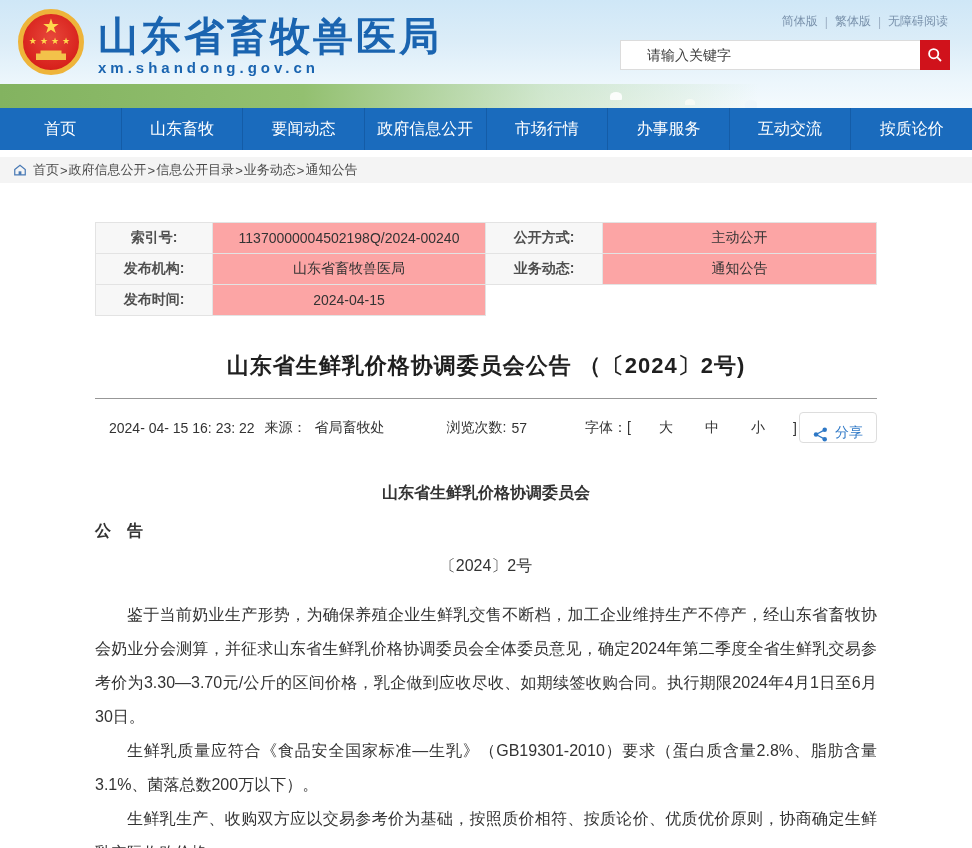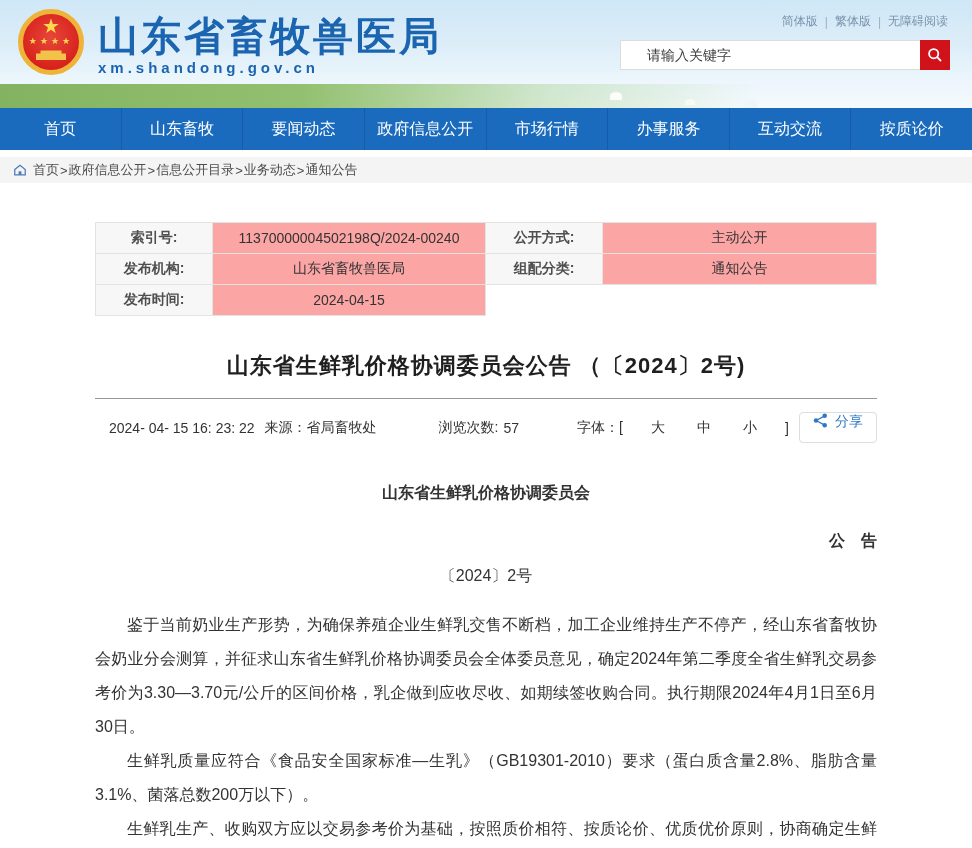--- a/index.html
+++ b/index.html
@@ -99,35 +99,35 @@
     text-align: center; font-size: 22px; font-weight: bold; color: #1f1f1f;
     margin-top: 35px; letter-spacing: 1px;
   }
   .title-divider { border: none; border-top: 1px solid #979797; margin-top: 17px; }
   .meta-row {
     position: relative; margin-top: 13px; height: 32px;
     display: flex; align-items: center; font-size: 14px; color: #333;
     padding-left: 14px;
   }
   .meta-source-label { margin-left: 10px; }
-  .meta-source { margin-left: 0; }
+  .meta-source { margin-left: 8px; }
   .meta-views-label { margin-left: 62px; }
   .meta-views { margin-left: 5px; }
   .meta-font { margin-left: 58px; display: flex; align-items: center; gap: 24px; }
   .meta-font a { color: #333; text-decoration: none; margin: 0 4px; cursor: pointer; }
   .share-btn {
     position: absolute; right: 0; top: 0;
     height: 31px; border: 1px solid #ddd; border-radius: 4px; background: #fff;
-    display: flex; align-items: flex-start; padding: 0 13px; gap: 7px;
+    display: flex; align-items: flex-end; padding: 0 13px; gap: 7px;
     color: #2e78c6; font-size: 14px; cursor: pointer;
     font-family: "Liberation Sans", "DejaVu Sans", sans-serif;
   }
   .doc { margin-top: 39px; font-size: 16px; color: #333; }
   .doc-h1 { text-align: center; font-weight: bold; line-height: 20px; }
-  .doc-h2 { text-align: right; font-weight: bold; margin-top: 28px; line-height: 20px; }
+  .doc-h2 { text-align: left; font-weight: bold; margin-top: 18px; line-height: 20px; }
   .doc-no { text-align: center; margin-top: 15px; line-height: 20px; }
   .doc-body { margin-top: 22px; }
   .doc-body p { line-height: 34px; text-align: justify; text-indent: 2em; color: #333; }
 </style>
 </head>
 <body>
 
 <div class="banner">
   <div class="banner-grass"></div>
   <div class="banner-tents"></div>
@@ -200,21 +200,21 @@
     <tbody>
         <tr>
       <td class="lbl">索引号:</td>
       <td class="v1">11370000004502198Q/2024-00240</td>
       <td class="lbl">公开方式:</td>
       <td>主动公开</td>
     </tr>
     <tr>
       <td class="lbl">发布机构:</td>
       <td class="v1">山东省畜牧兽医局</td>
-      <td class="lbl">组配分类:</td>
+      <td class="lbl">业务动态:</td>
       <td>通知公告</td>
     </tr>
     <tr>
       <td class="lbl">发布时间:</td>
       <td class="v1">2024-04-15</td>
       <td class="empty"></td>
       <td class="empty"></td>
     </tr>
   </tbody>
     </table>

